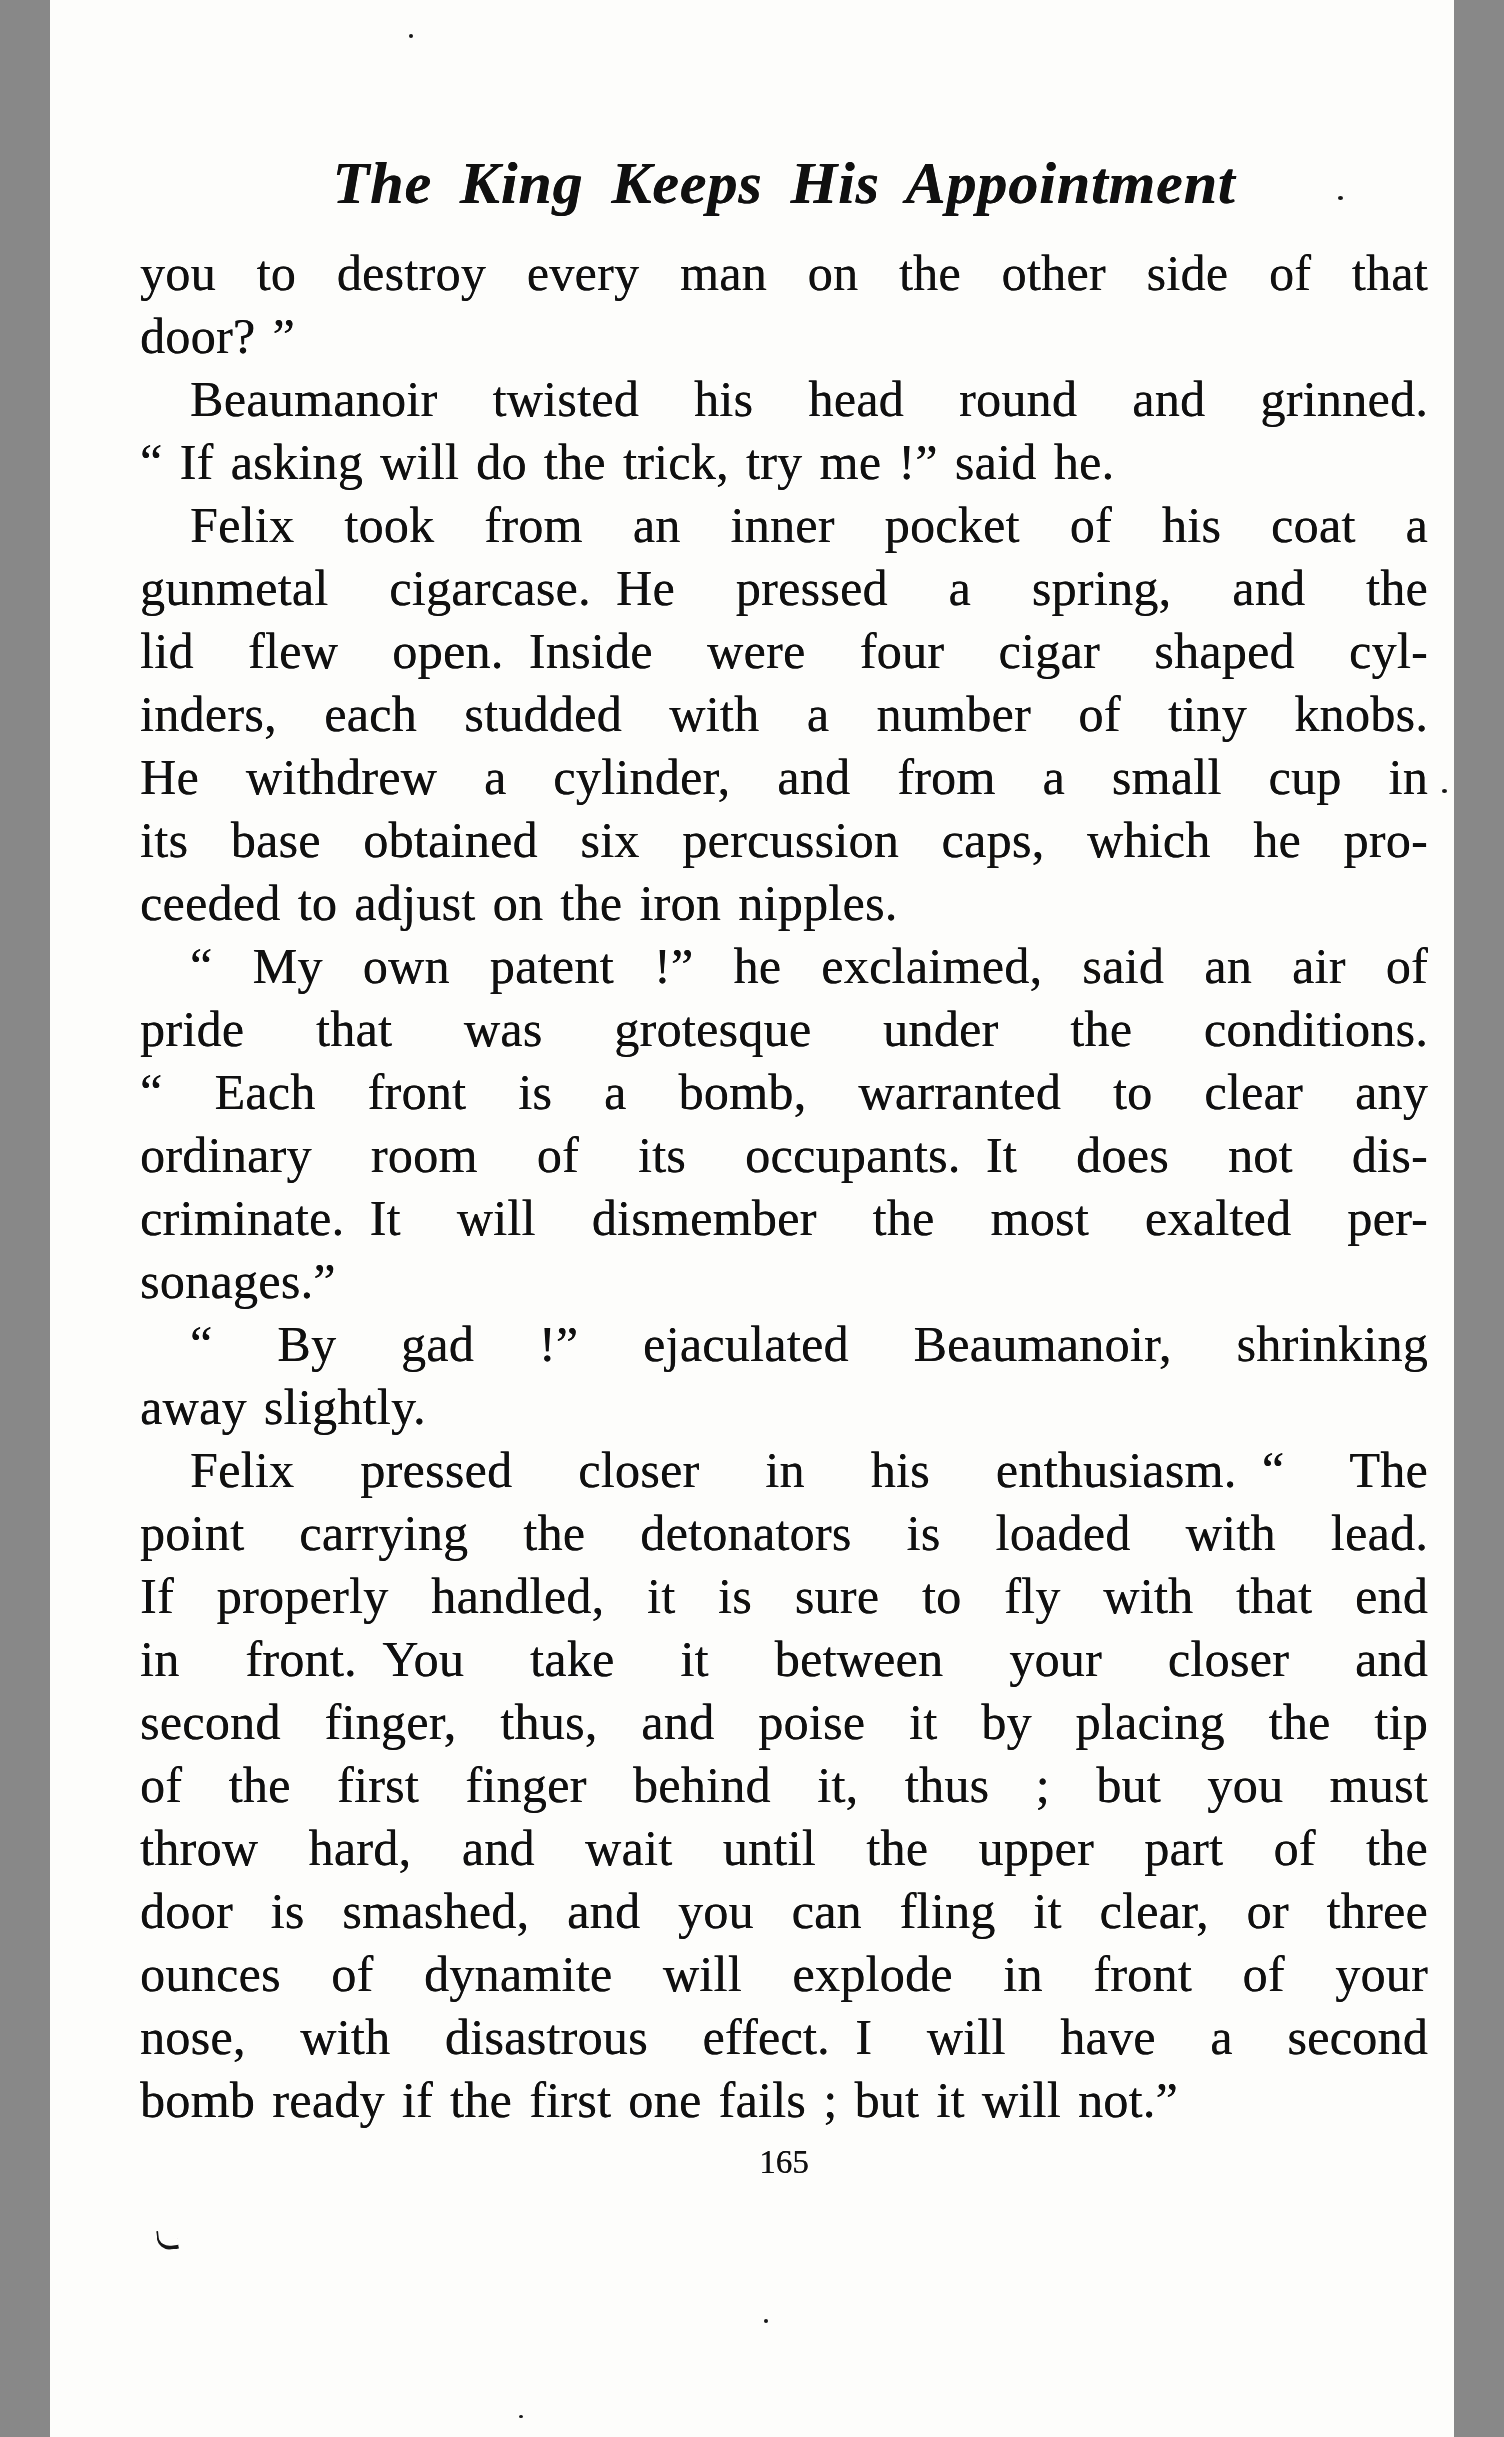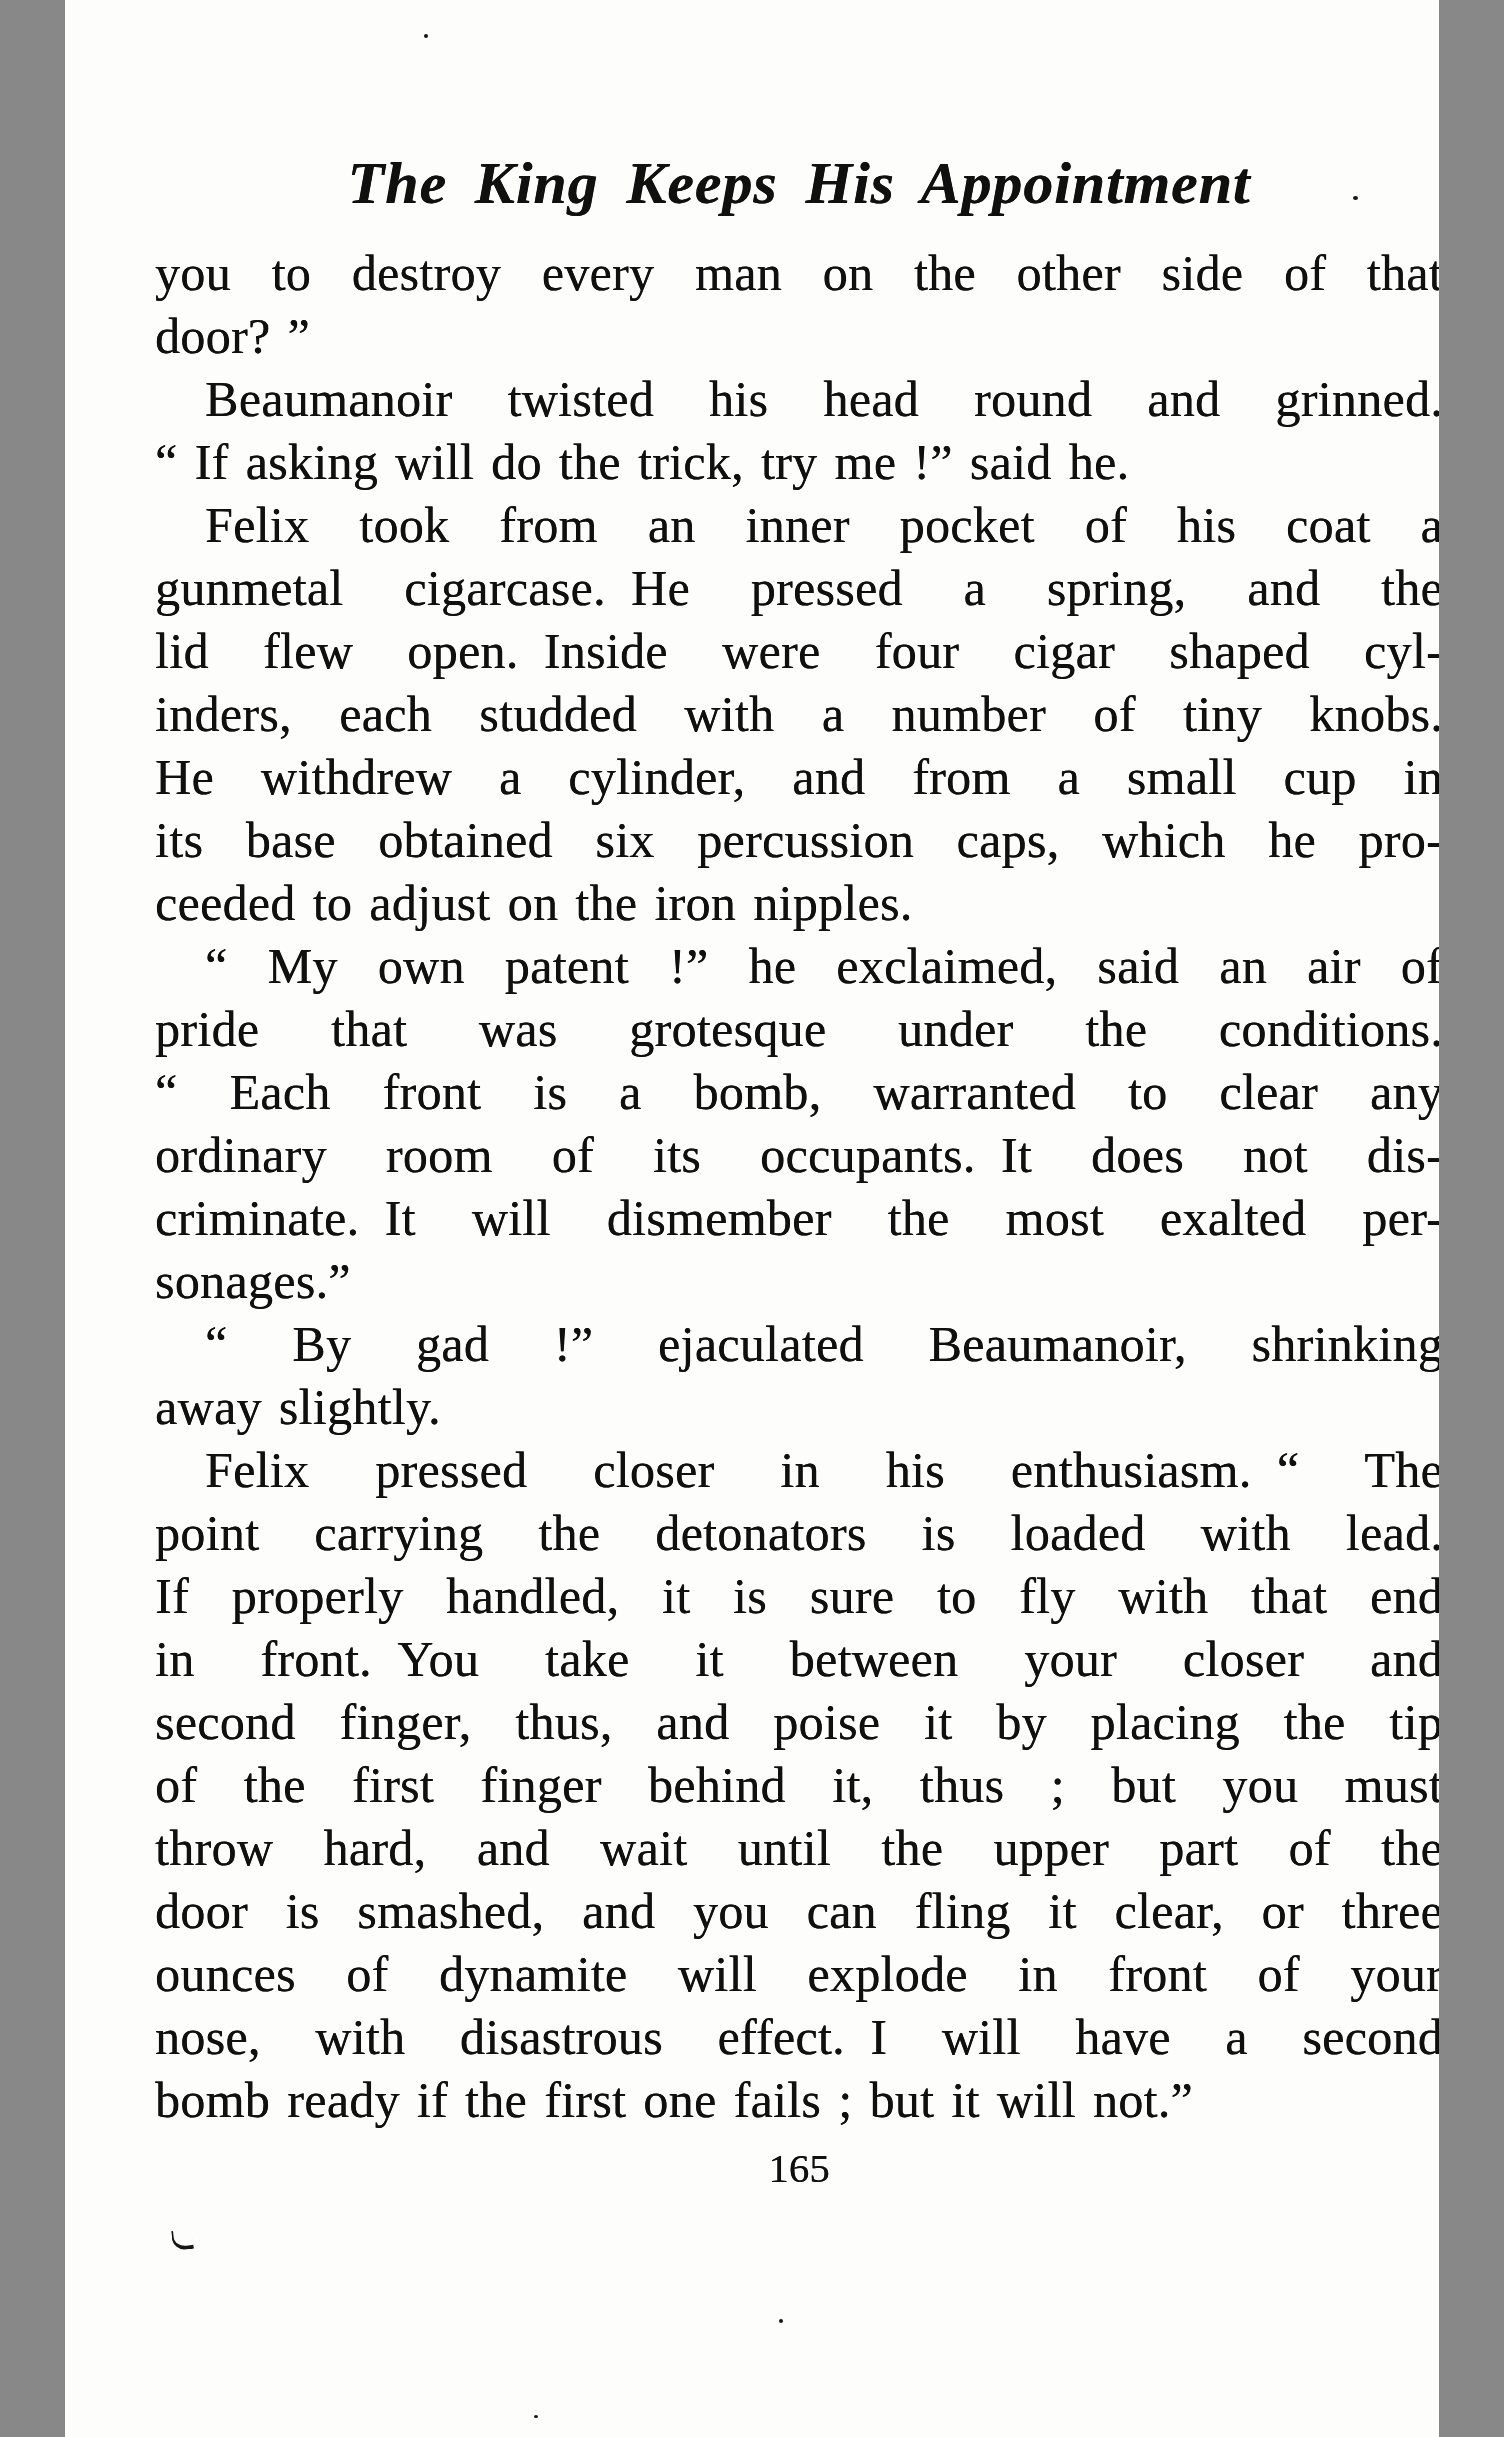--- a/index.html
+++ b/index.html
@@ -4,20 +4,21 @@
 <style>
   html,body { margin:0; padding:0; background:#888; }
   .page {
     position:relative;
     width:1374px; height:2438px;
     margin:0 auto;
     background:var(--paper,#fdfdfb);
     color:var(--ink,#101010);
     font-family:"Liberation Serif","DejaVu Serif",serif;
     overflow:hidden;
+    padding-left:30px;
   }
   .running-header {
     position:absolute;
     top:149px; left:90px; width:1288px;
     text-align:center;
     font-style:italic;
     font-weight:bold;
     font-size:60px;
     letter-spacing:0.9px;
     word-spacing:12px;
@@ -33,21 +34,21 @@
     word-spacing:4.3px;
     text-shadow:0.3px 0 currentColor;
   }
   .line { min-height:63px; text-align:left; white-space:normal; }
   .line.j { text-align:justify; text-align-last:justify; }
   .line.indent { text-indent:50px; }
   .page-number {
     position:absolute;
     top:2144px; left:90px; width:1288px;
     text-align:center;
-    font-size:41px;
+    font-size:33px;
     text-shadow:0.3px 0 currentColor;
   }
   .speck {
     position:absolute;
     background:#161616;
     border-radius:50%;
   }
   .scan-hook {
     position:absolute;
     left:107px; top:2230px;

